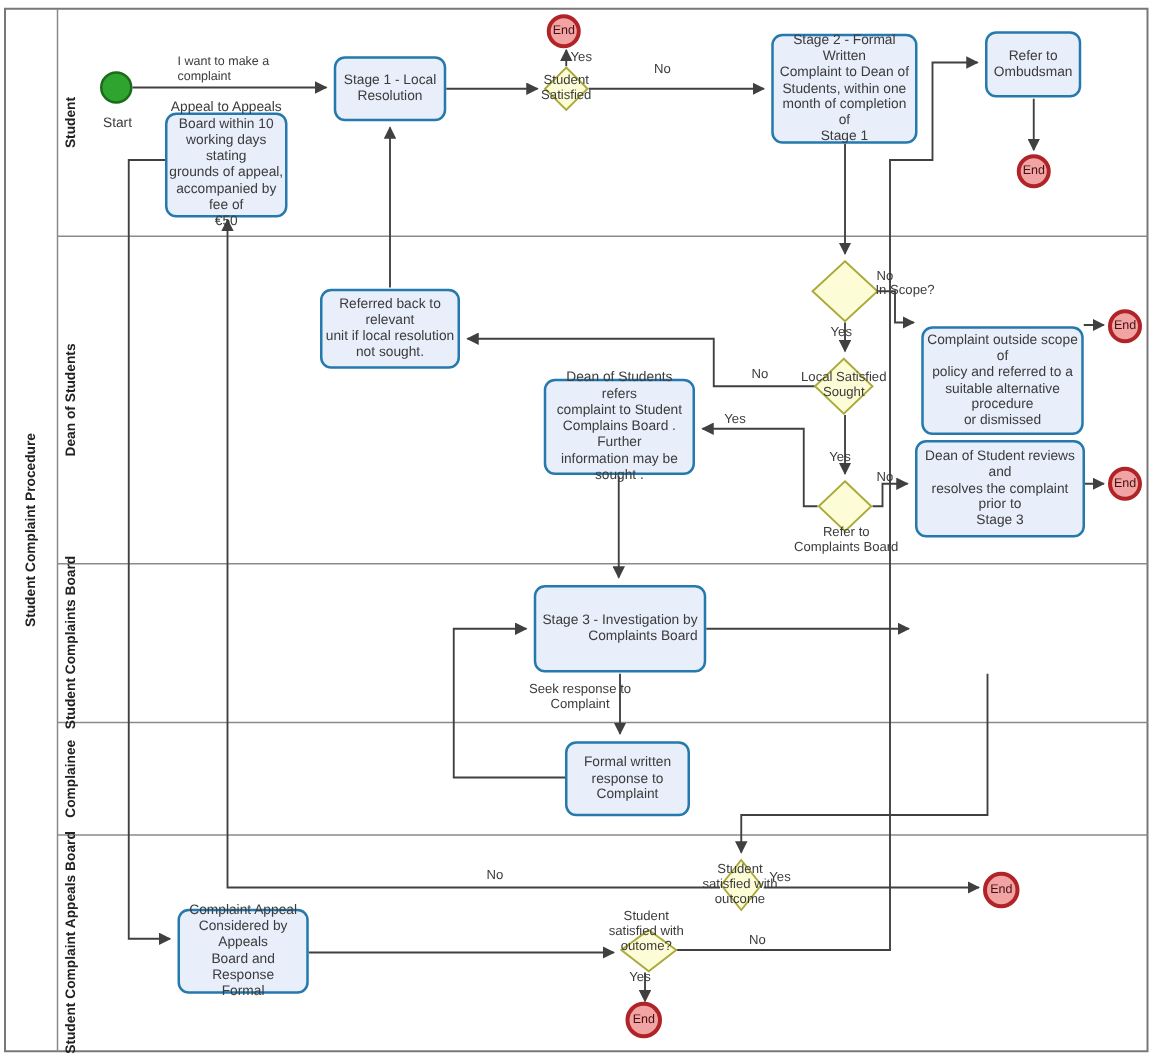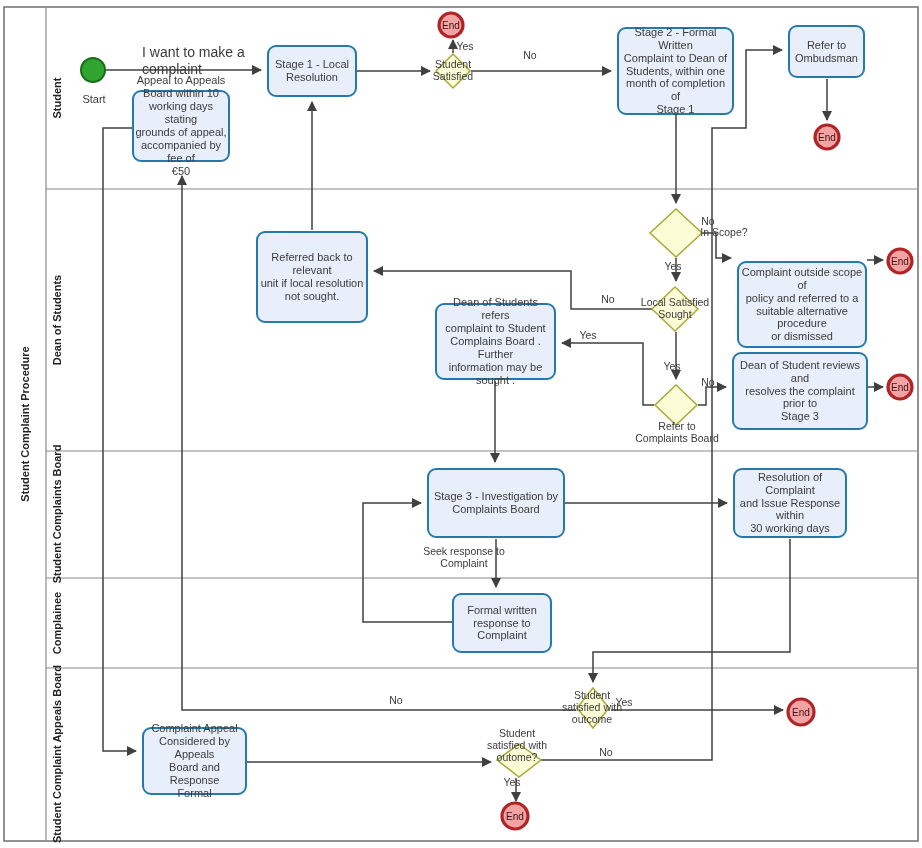--- a/index.html
+++ b/index.html
@@ -18,21 +18,21 @@
   .box {
     position:absolute; display:flex; align-items:center; justify-content:center;
     text-align:center; white-space:pre-line; box-sizing:border-box; padding:1px;
     background:var(--task-fill,#e8eefa); border:2px solid var(--task-border,#2579ad);
     border-radius:9px; font-size:11px; line-height:1.18;
   }
   .lbl {
     position:absolute; transform:translate(-50%,-50%); white-space:pre-line;
     text-align:center; font-size:10.5px; line-height:1.14;
   }
-  .lbl-tl { position:absolute; white-space:pre-line; text-align:left; font-size:14px; line-height:1.18; }
+  .lbl-tl { position:absolute; white-space:pre-line; text-align:left; font-size:10px; line-height:1.18; }
   .vlabel {
     position:absolute; transform:translate(-50%,-50%) rotate(-90deg);
     white-space:nowrap; font-weight:bold; font-size:11px; color:#222222;
   }
   .ev-lbl {
     position:absolute; transform:translate(-50%,-50%);
     font-size:10px; color:#431010; white-space:nowrap;
   }
 </style>
 </head>
@@ -107,45 +107,42 @@
 
   <div class="box" style="left:267px; top:45px;  width:90px;  height:52px;">Stage 1 - Local
 Resolution</div>
   <div class="box" style="left:617px; top:27px;  width:117px; height:88px;">Stage 2 - Formal Written
 Complaint to Dean of
 Students, within one
 month of completion of
 Stage 1</div>
   <div class="box" style="left:788px; top:25px;  width:77px;  height:53px;">Refer to
 Ombudsman</div>
-  <div class="box" style="left:132px; top:90px;  width:98px;  height:72px;">Appeal to Appeals
+  <div class="box" style="left:132px; top:90px;  width:98px;  height:84px;">Appeal to Appeals
 Board within 10
 working days stating
 grounds of appeal,
 accompanied by fee of
 €50</div>
-  <div class="box" style="left:256px; top:231px; width:112px; height:92px;">Referred back to relevant
+  <div class="box" style="left:256px; top:231px; width:112px; height:64px;">Referred back to relevant
 unit if local resolution
 not sought.</div>
   <div class="box" style="left:737px; top:215px; width:130px; height:87px;margin-top:46px;">Complaint outside scope of
 policy and referred to a
 suitable alternative procedure
 or dismissed</div>
   <div class="box" style="left:435px; top:303px; width:121px; height:77px;">Dean of Students refers
 complaint to Student
 Complains Board . Further
 information may be sought .</div>
   <div class="box" style="left:732px; top:352px; width:136px; height:78px;">Dean of Student reviews and
 resolves the complaint prior to
 Stage 3</div>
-  <div class="box" style="left:427px; top:468px; width:138px; height:70px;">Stage 3 - Investigation by
+  <div class="box" style="left:427px; top:468px; width:138px; height:70px;text-align:right;">Stage 3 - Investigation by
 Complaints Board</div>
-  <div class="box" style="left:733px; top:468px; width:114px; height:70px;">Resolution of Complaint
-and Issue Response within
-30 working days</div>
   <div class="box" style="left:452px; top:593px; width:100px;  height:60px;">Formal written
 response to
 Complaint</div>
   <div class="box" style="left:142px; top:727px; width:105px; height:68px;">Complaint Appeal
 Considered by Appeals
 Board and Response
 Formal</div>
 
   <div class="lbl" style="left:94px; top:99px; font-size:11px;">Start</div>
   <div class="ev-lbl" style="left:451px; top:25px;">End</div>

